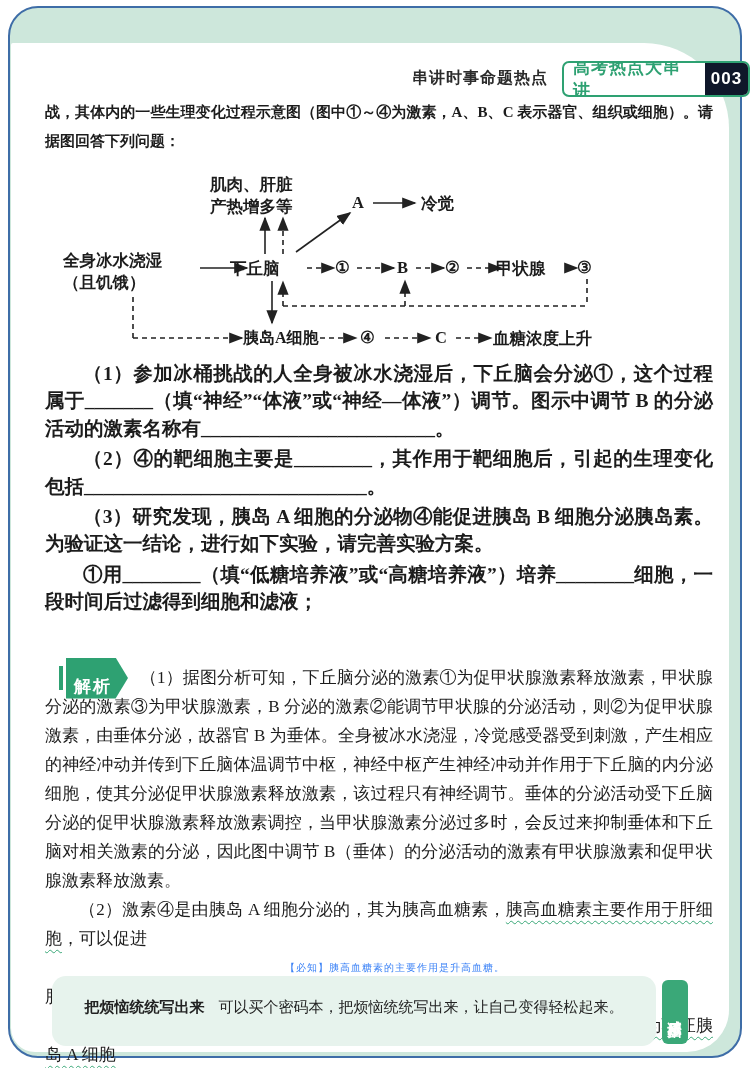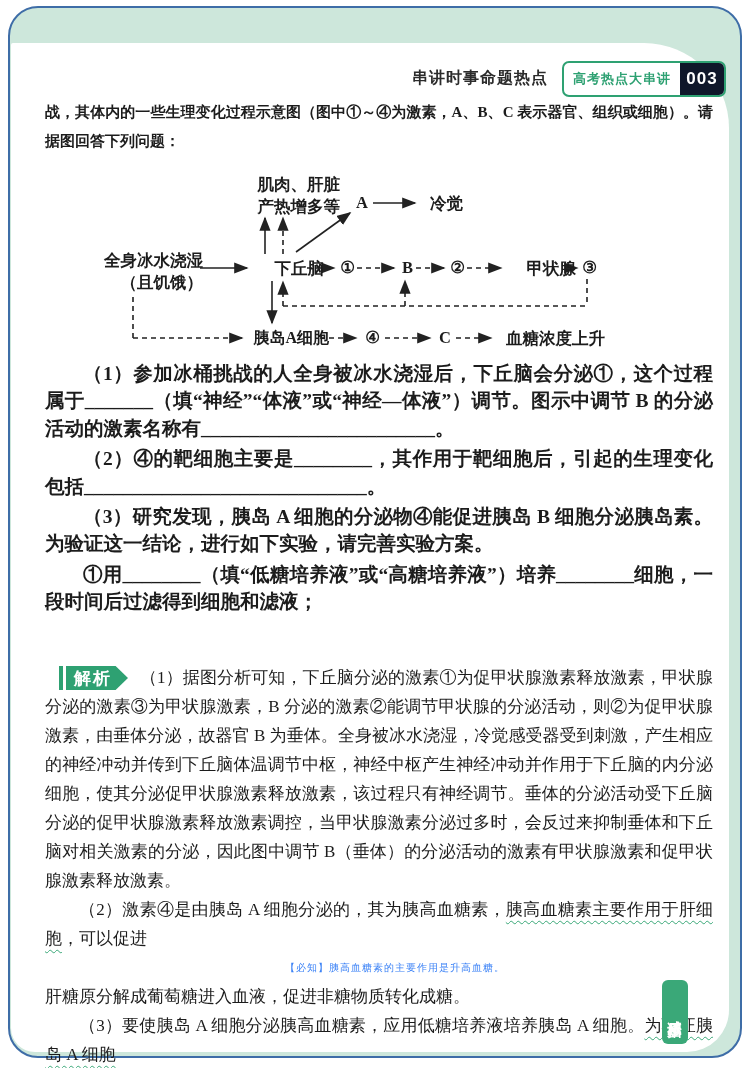--- a/index.html
+++ b/index.html
@@ -11,44 +11,44 @@
   
   .panel{position:absolute;left:11px;top:43px;width:718px;height:1009px;background:#ffffff;
          border-radius:2px 85px 42px 24px;}
   
   .hdr-left{position:absolute;left:290px;top:68px;width:258px;text-align:right;
             font-family:"Liberation Sans","DejaVu Sans",sans-serif;font-weight:bold;
             font-size:16px;color:#2b2b2b;letter-spacing:1px;}
   .hdr-badge{position:absolute;left:562px;top:61px;height:32px;display:flex;align-items:stretch;
              border:2px solid #2ea172;border-radius:7px;overflow:hidden;background:#fff;
              font-family:"Liberation Sans","DejaVu Sans",sans-serif;font-weight:bold;}
-  .hdr-badge .t{display:flex;align-items:center;padding:0 9px;color:#2ea172;font-size:13px;letter-spacing:1px;}
+  .hdr-badge .t{display:flex;align-items:center;padding:0 9px;color:#2ea172;font-size:17px;letter-spacing:1px;}
   .hdr-badge .n{display:flex;align-items:center;justify-content:center;width:44px;
                 background:#0f172a;color:#ffffff;font-size:17px;letter-spacing:1px;}
   
   .intro{position:absolute;left:45px;top:98px;width:668px;margin:0;font-size:15px;
          line-height:29px;font-weight:bold;text-align:justify;}
   .qzone{position:absolute;left:45px;top:360px;width:668px;font-size:19.5px;line-height:27.4px;
          font-weight:bold;text-align:justify;}
   .qzone p{margin:0 0 3px 0;text-indent:38px;}
   
   .diagram{position:absolute;left:35px;top:168px;width:690px;height:195px;font-weight:bold;}
-  .dg{position:absolute;white-space:nowrap;font-size:16.5px;text-align:right;}
+  .dg{position:absolute;white-space:nowrap;font-size:16.5px;text-align:left;}
   .dg.small{font-size:16px;}
   .diagram svg{position:absolute;left:0;top:0;}
   
   .analysis{position:absolute;left:45px;top:663px;width:668px;font-size:17px;line-height:29px;
             text-align:justify;}
   .analysis p{margin:0;}
   .analysis .ind{text-indent:34px;}
   .jiexi-badge{float:left;margin:3px 12px 0 14px;display:flex;align-items:center;height:24px;}
   .jiexi-bar{width:4px;height:24px;background:#2ea172;margin-right:3px;}
   .jiexi-arrow{background:#2ea172;color:#fff;font-family:"Liberation Sans","DejaVu Sans",sans-serif;
                font-weight:bold;font-size:17px;display:flex;align-items:center;height:24px;
-               padding:0 16px 0 8px;letter-spacing:2px;
+               padding:17px 16px 0 8px;letter-spacing:2px;
                clip-path:polygon(0 0,80% 0,100% 50%,80% 100%,0 100%);}
   .wavy{text-decoration-line:underline;text-decoration-style:wavy;
         text-decoration-color:#3aa878;text-decoration-thickness:1px;text-underline-offset:5px;}
   .note{color:#3b82f6;font-size:10px;margin:0 0 0 240px !important;letter-spacing:1px;
         font-family:"DejaVu Sans","Liberation Sans",sans-serif;text-indent:0 !important;}
   
   .foot-box{position:absolute;left:52px;top:976px;width:604px;height:70px;background:#e7f3ed;
             border-radius:14px;}
   .foot-line{position:absolute;left:0;top:22px;width:100%;text-align:center;font-size:15px;color:#222;}
   .foot-line .b{font-family:"Liberation Sans","DejaVu Sans",sans-serif;font-weight:bold;margin-right:14px;}
@@ -144,14 +144,19 @@
     <p class="ind">
       <span>（2）激素④是由胰岛 A 细胞分泌的，其为胰高血糖素，</span><span class="wavy">胰高血糖素主要作用于肝细胞</span><span>，可以促进</span>
     </p>
     <p class="note">【必知】胰高血糖素的主要作用是升高血糖。</p>
     <p>肝糖原分解成葡萄糖进入血液，促进非糖物质转化成糖。</p>
     <p class="ind">
       <span>（3）要使胰岛 A 细胞分泌胰高血糖素，应用低糖培养液培养胰岛 A 细胞。</span><span class="wavy">为验证胰岛 A 细胞</span>
     </p>
   </div>
 
+  <div class="foot-box">
+    <div class="foot-line">
+      <span class="b">把烦恼统统写出来</span><span>可以买个密码本，把烦恼统统写出来，让自己变得轻松起来。</span>
+    </div>
+  </div>
   <div class="side-tag">减压妙招</div>
 </div>
 
 </body></html>

